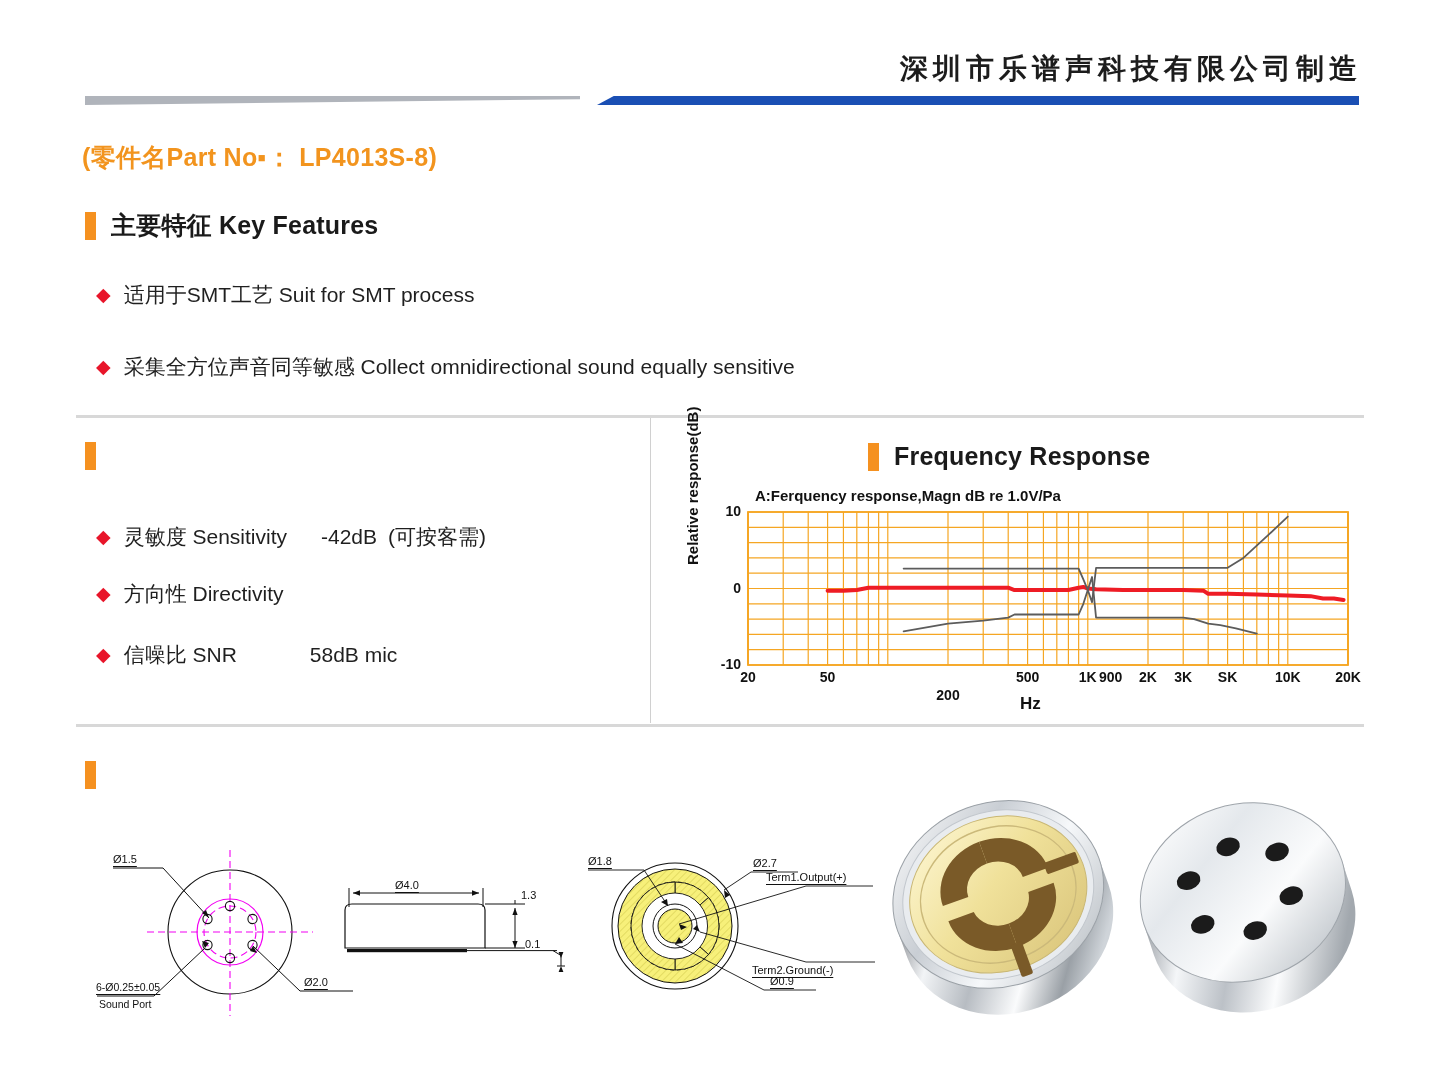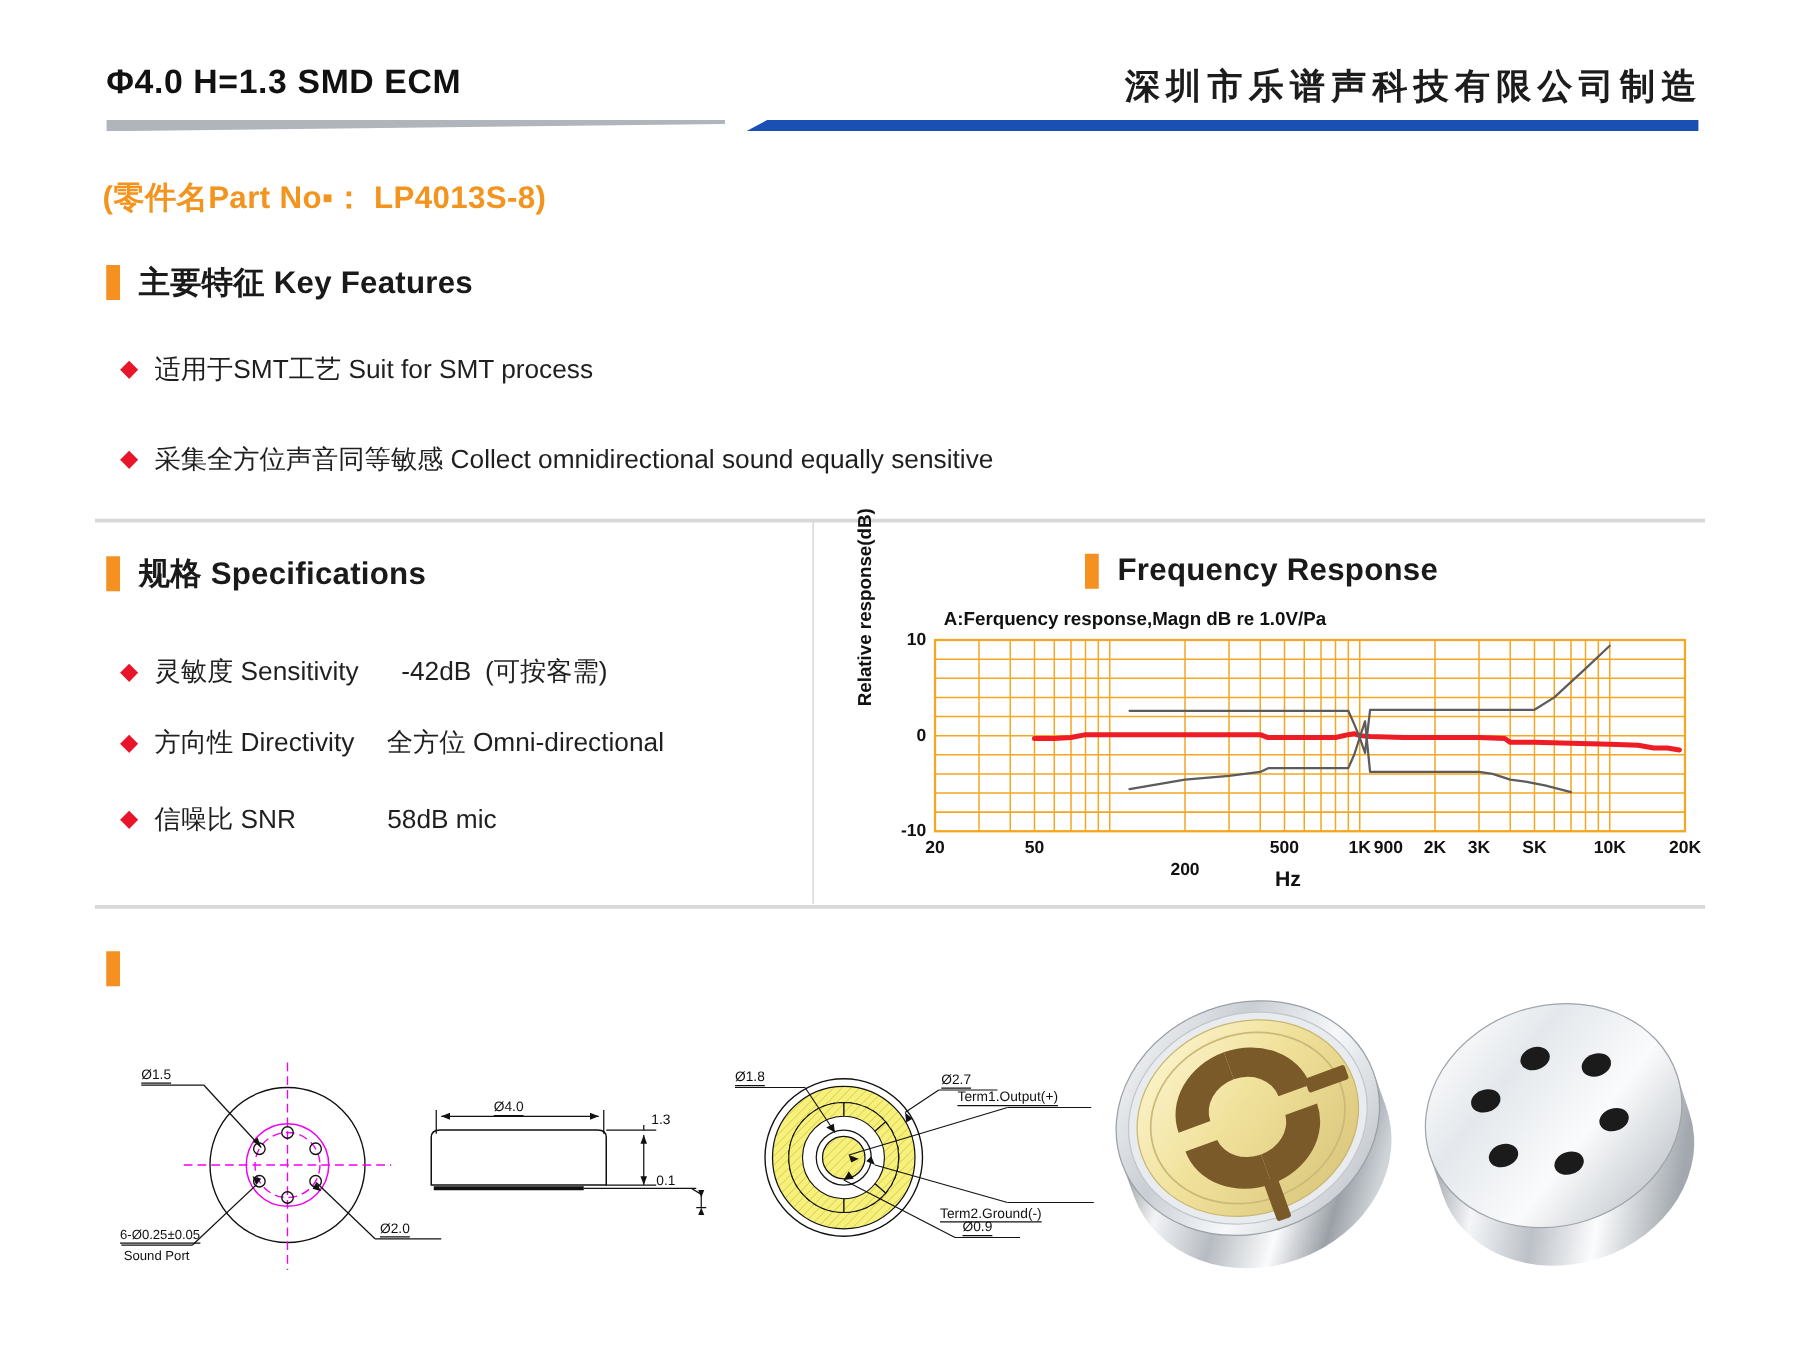--- a/index.html
+++ b/index.html
@@ -77,21 +77,20 @@
     text-align:center;transform:translateX(-50%);
   }
   
   .dimtxt{font-family:"Liberation Sans",sans-serif;font-size:11px;fill:#111;}
   .dimtxt-sm{font-family:"Liberation Sans",sans-serif;font-size:10.5px;fill:#111;}
 </style>
 </head>
 <body>
 
 <div class="header">
-  <div class="hdr-model">Φ4.0  H=1.3  SMD  ECM</div>
   <div class="hdr-company">深圳市乐谱声科技有限公司制造</div>
   <div class="hdr-bar-gray"></div>
   <div class="hdr-bar-blue"></div>
 </div>
 
 <div class="partno">(零件名Part No▪： LP4013S-8)</div>
 
 <div class="sec-head" style="left:85px;top:209px;">
   <div class="sec-tick"></div>
   <div class="sec-title">主要特征 Key Features</div>
@@ -105,34 +104,32 @@
   <span class="dia">◆</span>
   <span class="btxt">采集全方位声音同等敏感 Collect omnidirectional sound equally sensitive</span>
 </div>
 
 <div class="hdiv" style="left:76px;top:415px;width:1288px;"></div>
 <div class="vdiv" style="left:650px;top:418px;height:305px;"></div>
 <div class="hdiv" style="left:76px;top:724px;width:1288px;"></div>
 
 <div class="sec-head" style="left:85px;top:442px;">
   <div class="sec-tick"></div>
-  <div class="sec-title">规格 Specifications</div>
 </div>
 
 <div class="bullet" style="left:96px;top:523px;">
   <span class="dia">◆</span>
   <span class="btxt">灵敏度 Sensitivity</span>
   <span class="btxt" style="padding-left:34px;">-42dB</span>
   <span class="btxt red" style="padding-left:11px;">(可按客需)</span>
 </div>
 
 <div class="bullet" style="left:96px;top:580px;">
   <span class="dia">◆</span>
   <span class="btxt">方向性 Directivity</span>
-  <span class="btxt" style="padding-left:26px;">全方位 Omni-directional</span>
 </div>
 
 <div class="bullet" style="left:96px;top:641px;">
   <span class="dia">◆</span>
   <span class="btxt">信噪比 SNR</span>
   <span class="btxt" style="padding-left:73px;">58dB mic</span>
 </div>
 
 <div class="sec-head" style="left:868px;top:442px;">
   <div class="sec-tick"></div>

